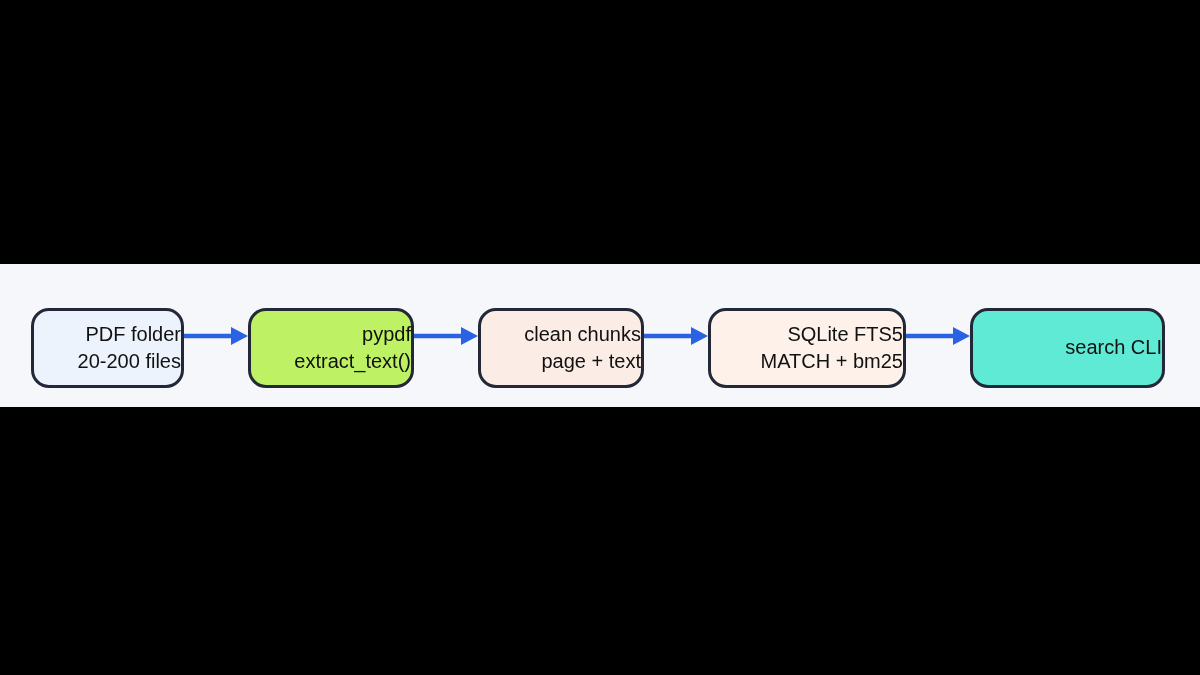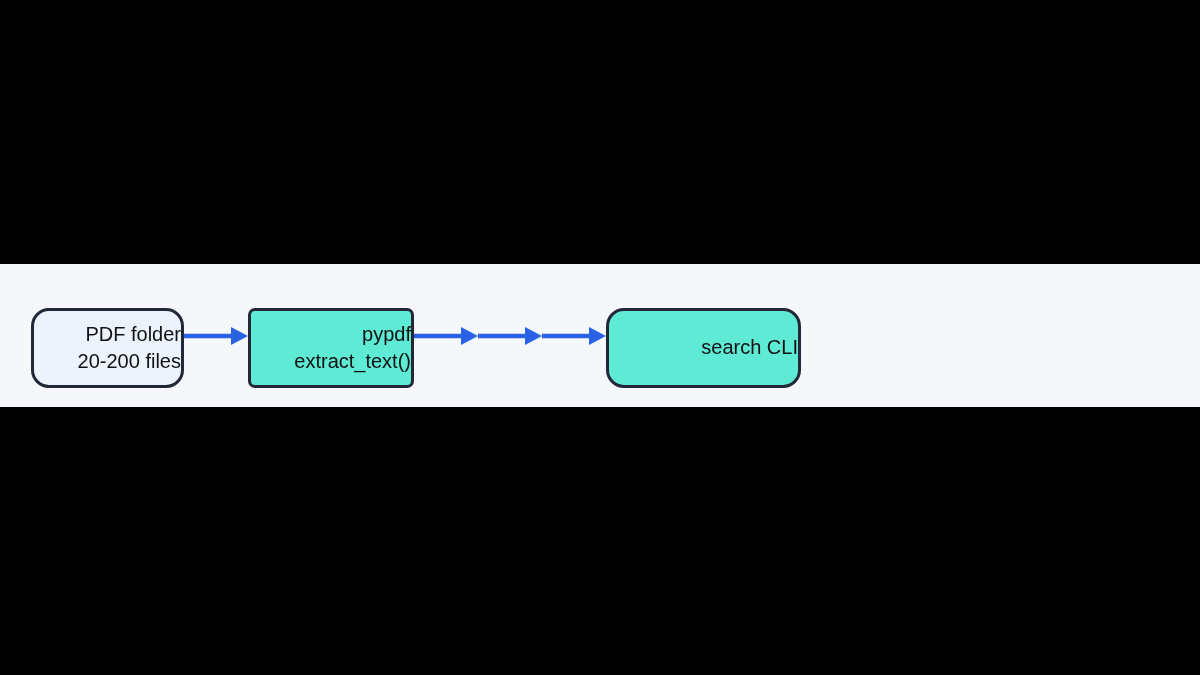--- a/index.html
+++ b/index.html
@@ -75,40 +75,48 @@
         <span>20-200 files</span>
       </div>
 
       <div class="arrow">
         <svg viewBox="0 0 64 80" xmlns="http://www.w3.org/2000/svg">
           <line x1="0" y1="40" x2="49" y2="40" stroke-width="4.5" style="stroke: rgb(42, 98, 228);"></line>
           <polygon points="47,31 64,40 47,49" style="fill: rgb(42, 98, 228);"></polygon>
         </svg>
       </div>
 
-      <div class="node w2" style="background-color: #5eead4; border-color: rgb(34, 40, 56); border-radius: 7px;">
+      <div class="node w2" style="background-color: #bef264; border-color: rgb(34, 40, 56);">
         <span>pypdf</span>
         <span>extract_text()</span>
       </div>
 
       <div class="arrow">
         <svg viewBox="0 0 64 80" xmlns="http://www.w3.org/2000/svg">
           <line x1="0" y1="40" x2="49" y2="40" stroke-width="4.5" style="stroke: rgb(42, 98, 228);"></line>
           <polygon points="47,31 64,40 47,49" style="fill: rgb(42, 98, 228);"></polygon>
         </svg>
       </div>
 
+      <div class="node w3" style="background-color: rgb(251, 237, 230); border-color: rgb(34, 40, 56);">
+        <span>clean chunks</span>
+        <span>page + text</span>
+      </div>
 
       <div class="arrow">
         <svg viewBox="0 0 64 80" xmlns="http://www.w3.org/2000/svg">
           <line x1="0" y1="40" x2="49" y2="40" stroke-width="4.5" style="stroke: rgb(42, 98, 228);"></line>
           <polygon points="47,31 64,40 47,49" style="fill: rgb(42, 98, 228);"></polygon>
         </svg>
       </div>
 
+      <div class="node w4" style="background-color: rgb(253, 241, 234); border-color: rgb(34, 40, 56);">
+        <span>SQLite FTS5</span>
+        <span>MATCH + bm25</span>
+      </div>
 
       <div class="arrow">
         <svg viewBox="0 0 64 80" xmlns="http://www.w3.org/2000/svg">
           <line x1="0" y1="40" x2="49" y2="40" stroke-width="4.5" style="stroke: rgb(42, 98, 228);"></line>
           <polygon points="47,31 64,40 47,49" style="fill: rgb(42, 98, 228);"></polygon>
         </svg>
       </div>
 
       <div class="node w5" style="background-color: #5eead4; border-color: rgb(34, 40, 56);">
         <span>search CLI</span>

